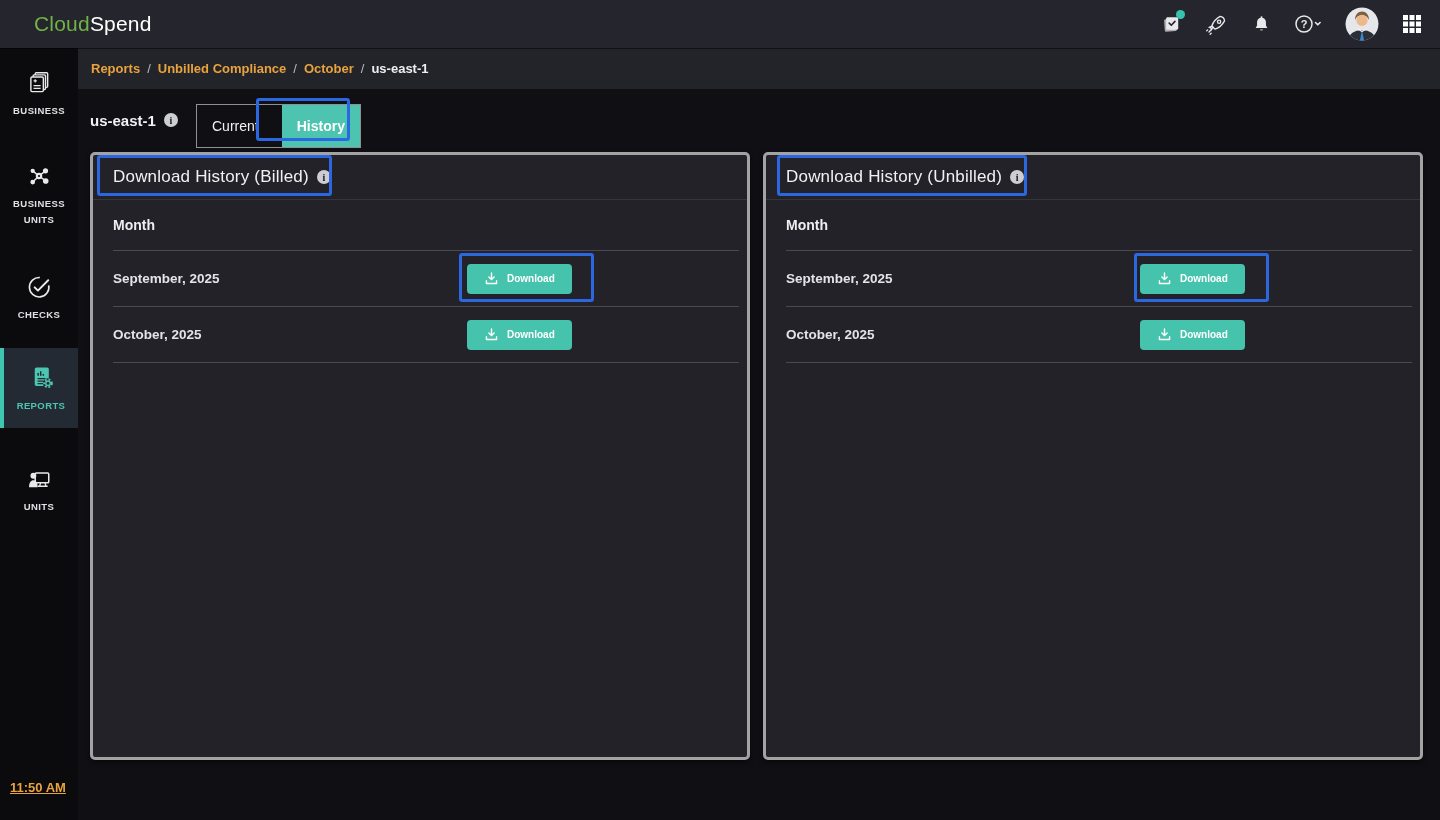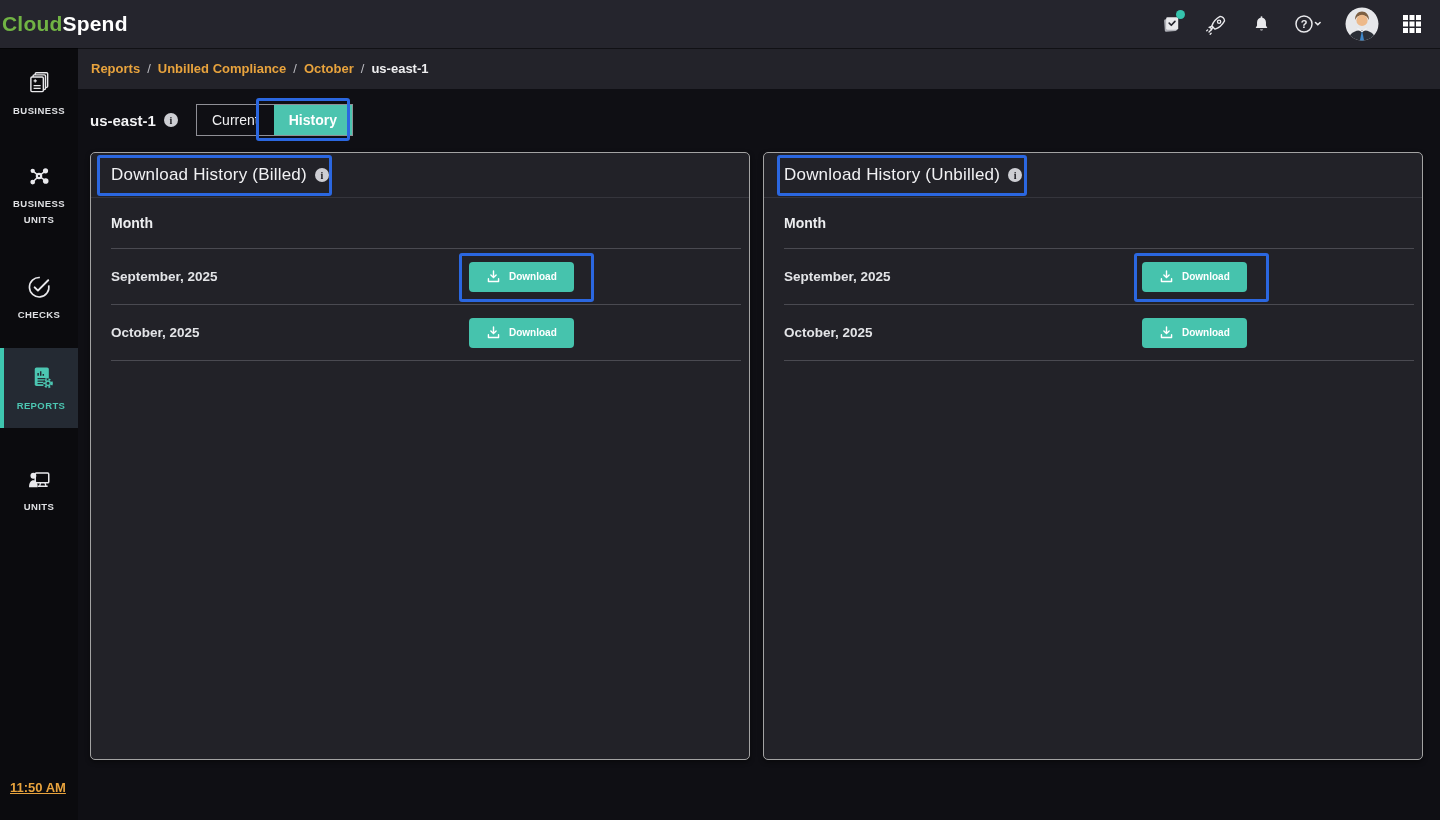--- a/index.html
+++ b/index.html
@@ -6,21 +6,21 @@
   html,body { width:1440px; height:820px; }
   body {
     position:relative; background:#0f0f14; overflow:hidden;
     font-family:"Liberation Sans", sans-serif; color:#e8e8ec;
   }
 
   
   .topbar { position:absolute; left:0; top:0; width:1440px; height:48px;
     background:#25252d; display:flex; align-items:center; z-index:6;
     box-shadow:0 1px 0 rgba(0,0,0,.5); }
-  .logo { padding-left:2px; font-size:21px; font-weight:bold; letter-spacing:.2px; cursor:pointer; }
+  .logo { padding-left:34px; font-size:21px; font-weight:normal; letter-spacing:.2px; cursor:pointer; }
   .logo .g { color:#71b344; }
   .logo .w { color:#ffffff; }
   .top-icons { margin-left:auto; display:flex; align-items:center; gap:21px; padding-right:16px; }
   .tico { position:relative; width:24px; height:24px; display:flex; align-items:center; justify-content:center; cursor:pointer; }
   .badge-dot { position:absolute; top:-2px; right:-2px; width:9px; height:9px; border-radius:50%; background:#35c4ad; }
   .avatar-wrap { width:34px; height:34px; border-radius:50%; overflow:hidden; cursor:pointer; }
 
   
   .sidebar { position:absolute; left:0; top:48px; width:78px; height:772px; background:#0b0b0e; z-index:5; }
   .side-item { display:flex; flex-direction:column; align-items:center; gap:7px;
@@ -39,28 +39,28 @@
     display:flex; align-items:center; padding-left:13px; font-size:13px; z-index:4; }
   .crumb-link { color:#e8a33d; font-weight:600; cursor:pointer; }
   .crumb-sep { color:#b9b9bf; padding:0 7px; }
   .crumb-current { color:#eeeef0; font-weight:600; }
 
   
   .page-title-row { position:absolute; left:90px; top:104px; height:32px; display:flex; align-items:center; z-index:3; }
   .page-title { font-size:15px; font-weight:bold; color:#f2f2f4; }
   .info-i { display:inline-flex; align-items:center; justify-content:center; width:14px; height:14px; border-radius:50%;
     background:#cdced3; color:#15151a; font-size:10px; font-weight:bold; margin-left:8px; font-family:"Liberation Serif",serif; }
-  .toggle-group { position:absolute; left:196px; top:104px; height:32px; display:flex; border:1px solid #8f8f96; z-index:3; }
+  .toggle-group { position:absolute; left:196px; top:104px; height:44px; display:flex; border:1px solid #8f8f96; z-index:3;gap:8px; }
   .toggle-seg { display:flex; align-items:center; padding:0 15px; font-size:14px; cursor:pointer; }
   .toggle-seg.current { color:#f0f0f2; background:transparent; }
   .toggle-seg.history { color:#ffffff; background:#4cc4af; font-weight:600; }
 
   
   .panel { position:absolute; top:152px; width:660px; height:608px; background:#222228;
-    border:1px solid #a3a3a3; border-radius:5px; box-shadow:0 2px 5px rgba(0,0,0,.45); z-index:2; }
+    border:3px solid #a3a3a3; border-radius:5px; box-shadow:0 2px 5px rgba(0,0,0,.45); z-index:2; }
   .panel.left { left:90px; }
   .panel.right { left:763px; }
   .panel-header { height:45px; display:flex; align-items:center; padding:0 20px; border-bottom:1px solid #35353c; }
   .panel-title { font-size:17px; font-weight:500; color:#f1f1f3; letter-spacing:.2px; }
   .thead, .trow { margin:0 8px 0 20px; display:flex; align-items:center; border-bottom:1px solid #4a4a51; }
   .thead { height:51px; font-size:14px; font-weight:600; color:#edeef0; }
   .trow { height:56px; font-size:13.5px; font-weight:600; color:#e3e4e7; }
   .cell-month { flex:1; }
   .cell-action { width:272px; display:flex; }
   .dl-btn { display:flex; align-items:center; gap:8px; height:30px; padding:0 17px; background:#46c3ad;

